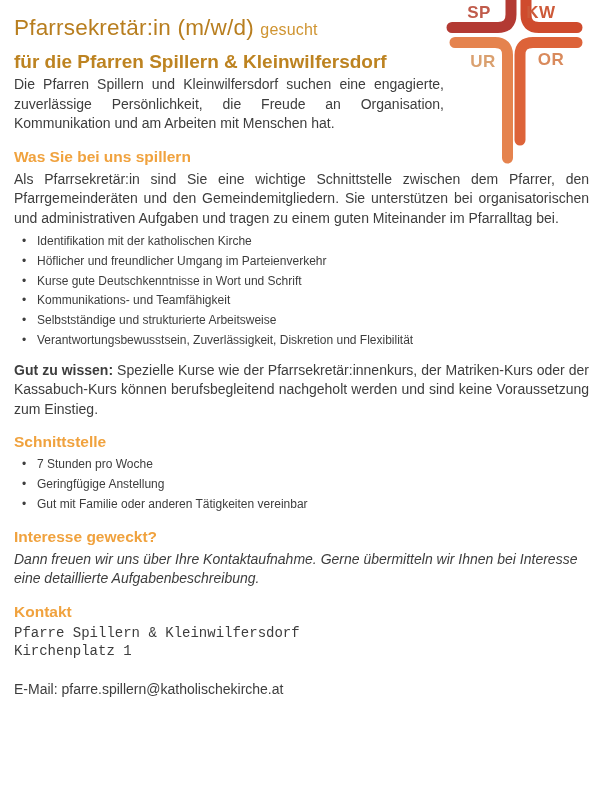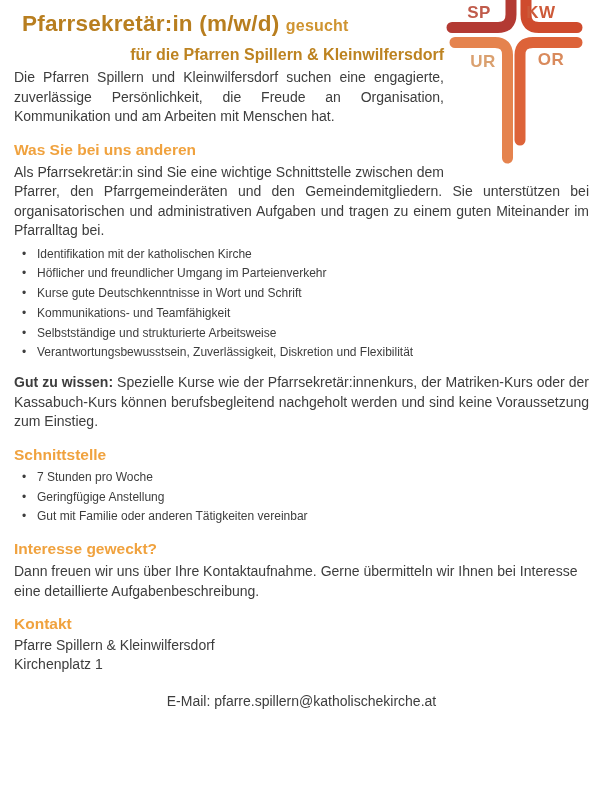--- a/index.html
+++ b/index.html
@@ -13,43 +13,42 @@
     color:var(--body,#3d3d3d);
     overflow:hidden;
   }
   .logo-float{
     float:right;
     width:145px;height:166px;
     margin:-6px 0 0 0;
   }
   .logo-float svg{display:block;width:145px;height:166px;}
   h1{
-    margin:2px 0 0 8px;
-    font-size:22.5px;line-height:32px;
-    font-weight:bold;
+    margin:2px 0 0 0;
+    font-size:22.5px;line-height:39px;
+    font-weight:normal;
     color:var(--title,#b87e1f);
     letter-spacing:.2px;
   }
   h1 .suffix{
     font-size:16px;
     color:var(--title-suffix,#cf9431);
   }
   h2{
     margin:4px 0 0 0;
-    font-size:16px;line-height:18px;
+    font-size:19px;line-height:18px;
     font-weight:bold;
     color:var(--subtitle,#bd8321);
-    text-align:right;
   }
   p.body{
     margin:4px 0 0 0;
     font-size:14px;line-height:19.5px;
     text-align:justify;
   }
-  p.body.left{text-align:left;}
+  p.body.left{text-align:left;font-style:italic;}
   h3{
     font-size:15.5px;line-height:19px;
     font-weight:bold;
     color:var(--heading,#f0a23e);
     margin:13px 0 0 0;
   }
   h3.mt14{margin-top:14px;}
   h3.mt12{margin-top:12px;}
   ul.dots{
     list-style:none;
@@ -62,25 +61,25 @@
   }
   ul.dots li::before{
     content:"\2022";
     position:absolute;left:8px;top:0;
     color:var(--body,#3d3d3d);
   }
   p.good{margin-top:10px;}
   p.good b{font-weight:bold;}
   .contact-lines{margin-top:3px;}
   .contact-lines p{
-    margin:0;font-size:14px;line-height:18.6px;text-align:left;
+    margin:0;font-size:14px;line-height:18.6px;text-align:left;font-family:Liberation Mono, monospace;
   }
   p.email{
     margin:19px 0 0 0;
-    font-size:14px;line-height:19px;text-align:center;
+    font-size:14px;line-height:19px;text-align:left;
   }
   .logo-letter{
     font-family:"Liberation Sans",sans-serif;
     font-weight:bold;
     font-size:17px;
     letter-spacing:.5px;
   }
 </style>
 </head>
 <body>
@@ -104,21 +103,21 @@
       <text class="logo-letter" x="107" y="64.5" text-anchor="middle" style="fill:var(--logo-txt-br,#d98a5c)">OR</text>
     </svg>
   </div>
 
   <h1><span>Pfarrsekretär:in (m/w/d)</span> <span class="suffix">gesucht</span></h1>
 
   <h2>für die Pfarren Spillern &amp; Kleinwilfersdorf</h2>
 
   <p class="body">Die Pfarren Spillern und Kleinwilfersdorf suchen eine engagierte, zuverlässige Persönlichkeit, die Freude an Organisation, Kommunikation und am Arbeiten mit Menschen hat.</p>
 
-  <h3>Was Sie bei uns anderen</h3>
+  <h3>Was Sie bei uns spillern</h3>
   <p class="body">Als Pfarrsekretär:in sind Sie eine wichtige Schnittstelle zwischen dem Pfarrer, den Pfarrgemeinderäten und den Gemeindemitgliedern. Sie unterstützen bei organisatorischen und administrativen Aufgaben und tragen zu einem guten Miteinander im Pfarralltag bei.</p>
 
   <ul class="dots">
     <li>Identifikation mit der katholischen Kirche</li>
     <li>Höflicher und freundlicher Umgang im Parteienverkehr</li>
     <li>Kurse gute Deutschkenntnisse in Wort und Schrift</li>
     <li>Kommunikations- und Teamfähigkeit</li>
     <li>Selbstständige und strukturierte Arbeitsweise</li>
     <li>Verantwortungsbewusstsein, Zuverlässigkeit, Diskretion und Flexibilität</li>
   </ul>

